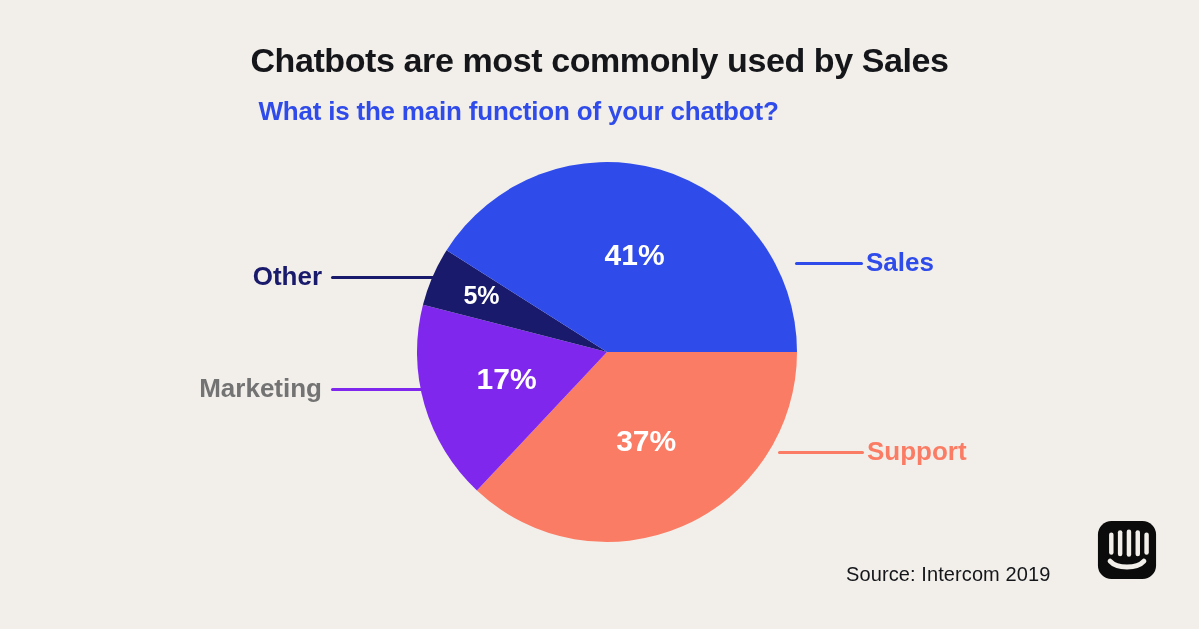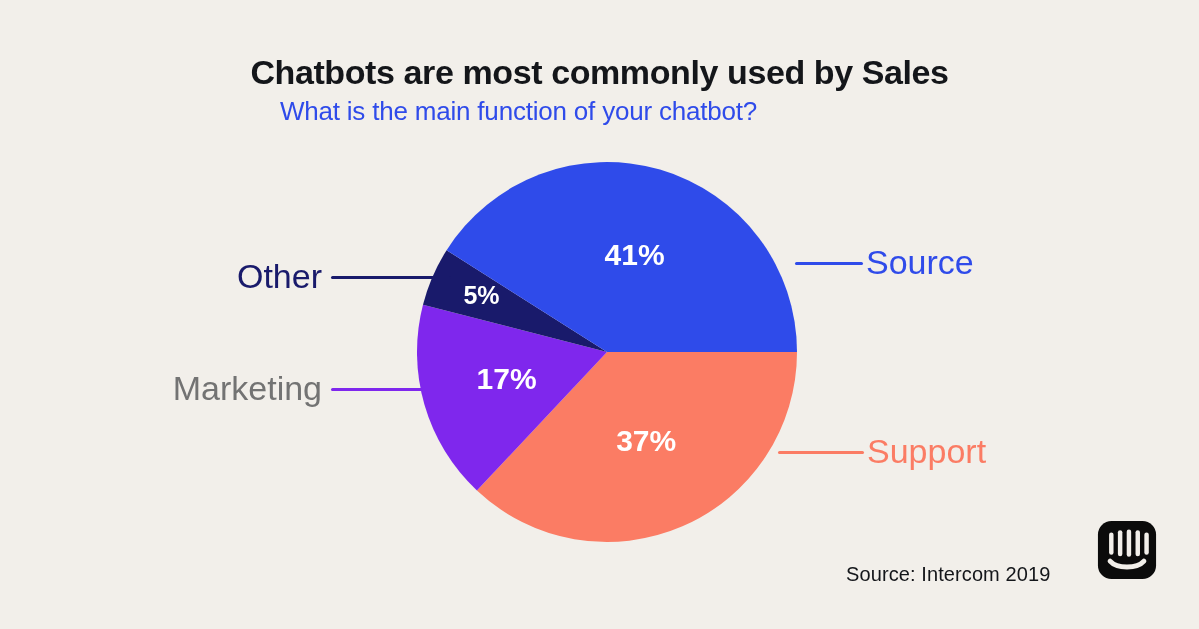--- a/index.html
+++ b/index.html
@@ -26,30 +26,29 @@
     position: absolute;
     left: 0;
     top: 38px;
     width: 1199px;
     text-align: center;
     font-size: 34px;
     font-weight: bold;
     color: #14161A;
     letter-spacing: -0.4px;
     line-height: 44px;
-    margin-top: 12px;
   }
   .chart-subtitle {
     position: absolute;
     left: 0;
     top: 92px;
     width: 1037px;
     text-align: center;
     font-size: 26px;
-    font-weight: normal;
+    font-weight: bold;
     color: #2F4BEA;
     letter-spacing: -0.2px;
     line-height: 38px;
   }
   .pie-svg {
     position: absolute;
     left: 0;
     top: 0;
   }
   .slice-value {
@@ -58,22 +57,22 @@
     font-weight: bold;
     fill: #FFFFFF;
     text-anchor: middle;
     dominant-baseline: middle;
   }
   .slice-value.small {
     font-size: 25px;
   }
   .cat-label {
     position: absolute;
-    font-size: 34px;
-    font-weight: normal;
+    font-size: 26px;
+    font-weight: bold;
     line-height: 28px;
     white-space: nowrap;
   }
   .cat-label.left {
     text-align: right;
   }
   .cat-label.right {
     text-align: left;
   }
   .leader {
@@ -113,21 +112,21 @@
     <g id="pie-value-labels">
         <text x="646.2" y="442.7" class="slice-value">37%</text>
         <text x="506.6" y="381.2" class="slice-value">17%</text>
         <text x="481.5" y="297.7" class="slice-value small">5%</text>
         <text x="634.6" y="257.1" class="slice-value">41%</text>
       </g>
   </svg>
 
   <div id="callouts">
       <div class="leader" style="left: 795px; top: 262px; width: 68px; background: rgb(47, 75, 234);"></div>
-      <div class="cat-label right" style="left: 866px; top: 248px; color: rgb(47, 75, 234);">Source</div>
+      <div class="cat-label right" style="left: 866px; top: 248px; color: rgb(47, 75, 234);">Sales</div>
       <div class="leader" style="left: 778px; top: 451px; width: 86px; background: rgb(251, 124, 100);"></div>
       <div class="cat-label right" style="left: 867px; top: 437px; color: rgb(251, 124, 100); text-align: center;">Support</div>
       <div class="leader" style="left: 331px; top: 388px; width: 92px; background: rgb(127, 39, 237);"></div>
       <div class="cat-label left" style="right: 877px; top: 374px; color: #737373;">Marketing</div>
       <div class="leader" style="left: 331px; top: 276px; width: 120px; background: rgb(25, 26, 107);"></div>
       <div class="cat-label left" style="right: 877px; top: 262px; color: rgb(25, 26, 107);">Other</div>
     </div>
 
   <div class="source-note" style="left:846px; top:563px;">Source: Intercom 2019</div>
 

